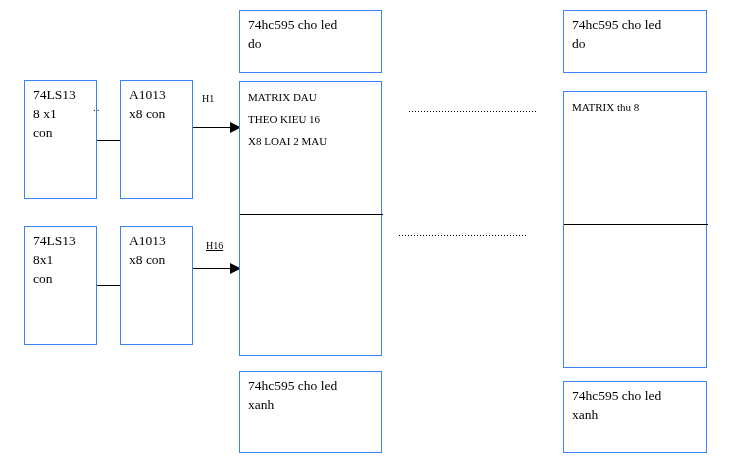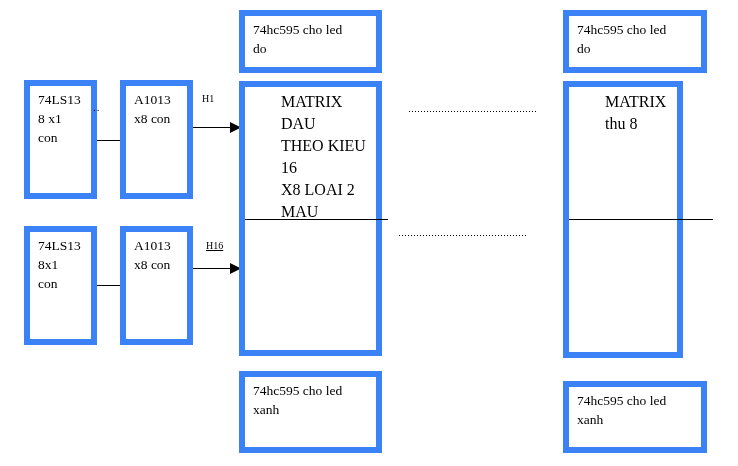--- a/index.html
+++ b/index.html
@@ -14,38 +14,37 @@
   #canvas {
     position: relative;
     width: 738px;
     height: 466px;
     background: #ffffff;
     overflow: hidden;
   }
   .box {
     position: absolute;
     box-sizing: border-box;
-    border: 6px solid #3b82f6;
+    border: 1px solid #3b82f6;
     background: #ffffff;
     text-decoration: underline;
   }
   .box-text {
     position: absolute;
     left: 8px;
     top: 4px;
     right: 4px;
     font-size: 13.5px;
     line-height: 19px;
     white-space: pre-line;
     letter-spacing: 0px;
   }
   .box-text.big {
-    font-size: 16px;
+    font-size: 11px;
     line-height: 22px;
-    margin-left: 28px;
   }
   .divider {
     position: absolute;
     background: #000000;
     height: 1px;
   }
   .hline {
     position: absolute;
     background: #000000;
     height: 1px;
@@ -138,21 +137,21 @@
   </div>
 
   <div class="dots" style="left:408px; top:109px; width:130px;"></div>
   <div class="dots" style="left:398px; top:233px; width:130px;"></div>
 
   <div class="box" style="left:563px; top:10px; width:144px; height:63px;">
     <div class="box-text">74hc595 cho led
 do</div>
   </div>
 
-  <div class="box" style="left:563px; top:81px; width:120px; height:277px;">
+  <div class="box" style="left:563px; top:91px; width:144px; height:277px;">
     <div class="box-text big">MATRIX thu 8</div>
     <div class="divider" style="left:0; top:132px; width:144px;"></div>
   </div>
 
   <div class="box" style="left:563px; top:381px; width:144px; height:72px;">
     <div class="box-text">74hc595 cho led
 xanh</div>
   </div>
 
 </div>

